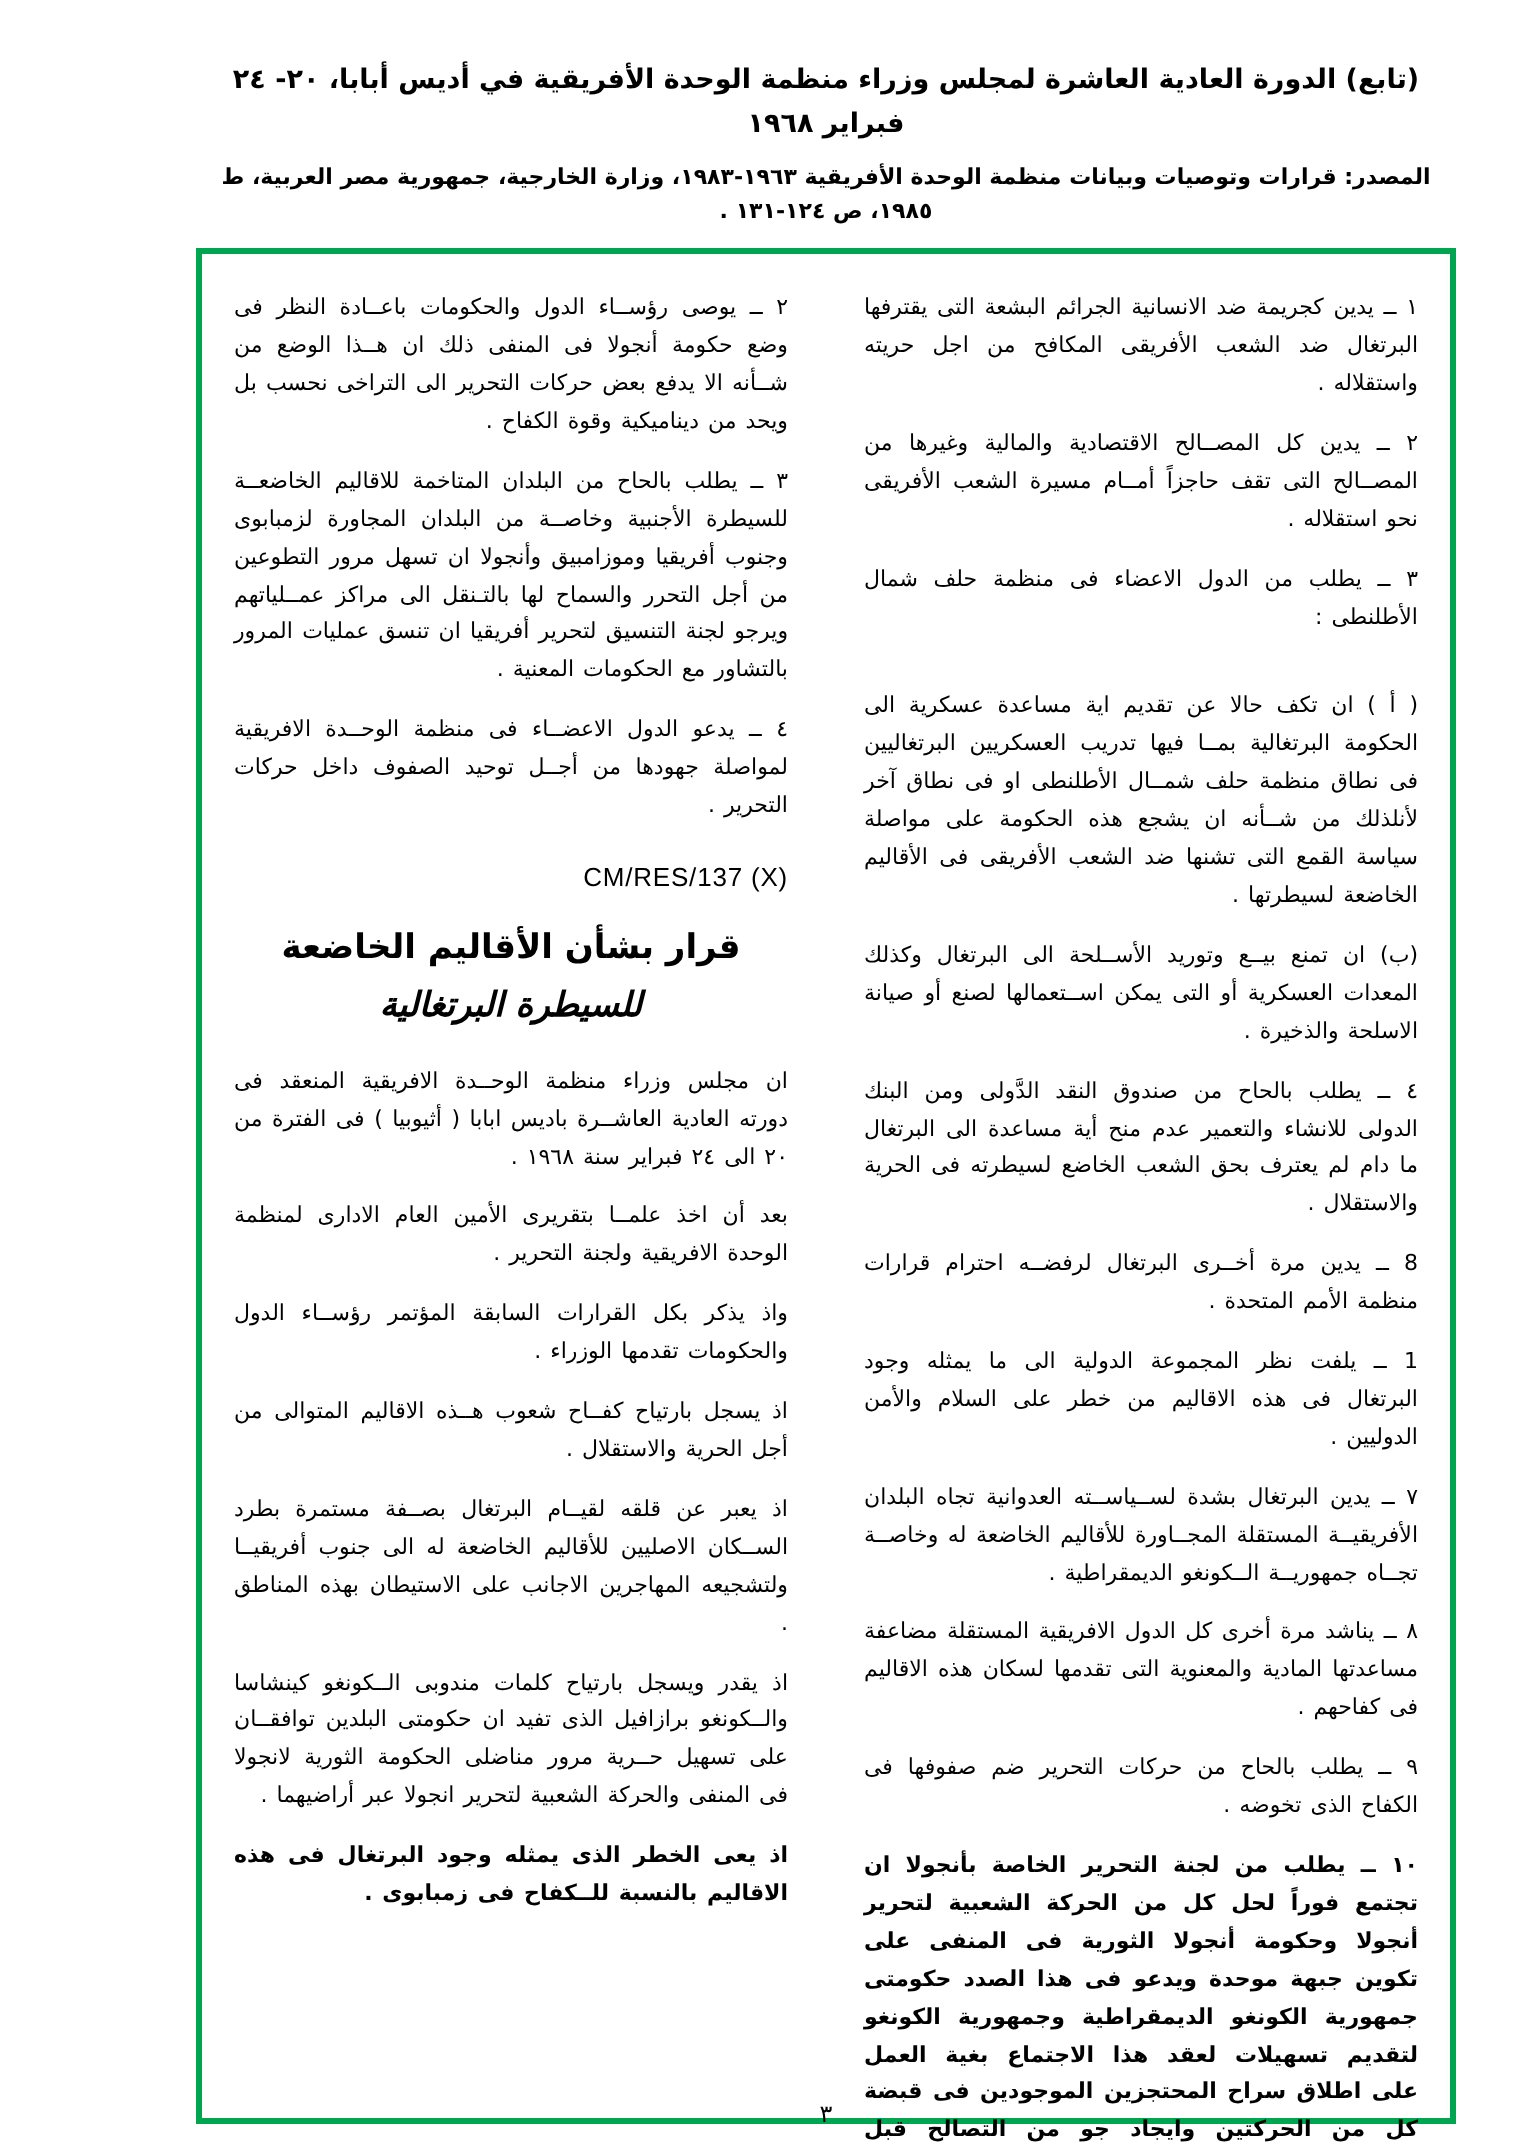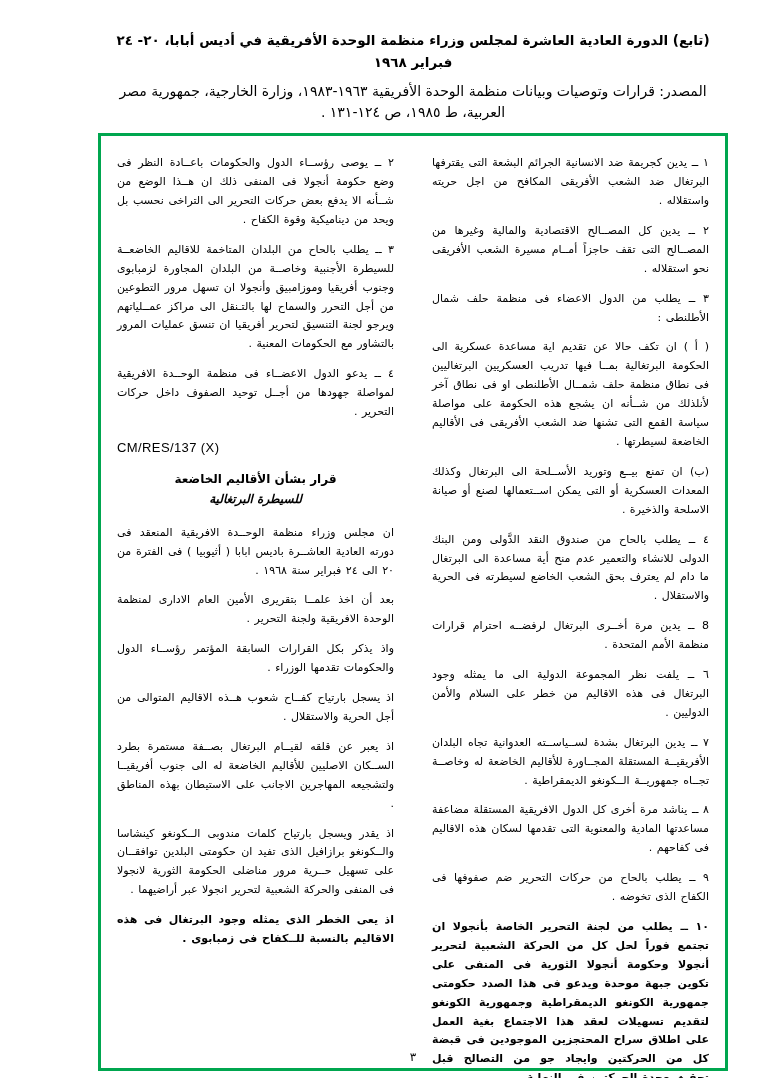--- a/index.html
+++ b/index.html
@@ -27,22 +27,22 @@
     margin-bottom: 4px;
   }
   .doc-title {
     font-size: 13.5px;
     font-weight: bold;
     line-height: 1.6;
     letter-spacing: 0px;
     margin: 4px 0 8px 0;
   }
   .doc-source {
-    font-size: 14px;
-    font-weight: normal;
+    font-size: 11px;
+    font-weight: bold;
     line-height: 1.5;
     margin: 0 0 10px 0;
   }
   .frame {
     border: 3px solid #00a64f;
     box-sizing: border-box;
     height: 938px;
     padding: 18px 16px 10px 16px;
     position: relative;
   }
@@ -60,36 +60,36 @@
   .col.right { padding-left: 8px; }
   .col.left { padding-right: 4px; }
   p.para {
     font-size: 11px;
     line-height: 1.72;
     text-align: justify;
     text-align-last: right;
     margin: 0 0 11px 0;
     word-spacing: 1px;
   }
-  p.para.tight { margin-bottom: 11px; }
+  p.para.tight { margin-bottom: 26px; }
   p.bold {
     font-weight: bold;
   }
   .res-code {
     font-family: "Liberation Sans", sans-serif;
     font-size: 13px;
     direction: ltr;
-    text-align: left;
+    text-align: right;
     margin: 18px 0 14px 0;
     letter-spacing: 0.4px;
   }
   .res-title {
     text-align: center;
     font-weight: bold;
-    font-size: 12px;
+    font-size: 17px;
     line-height: 1.7;
     margin: 0 0 14px 0;
   }
   .res-title .line2 { display: block; font-style: italic; }
   .page-number {
     position: absolute;
     bottom: 14px;
     left: 0;
     right: 0;
     text-align: center;
@@ -110,21 +110,21 @@
     <div class="cols">
 
       <div class="col right">
         <p class="para">١ ــ يدين كجريمة ضد الانسانية الجرائم البشعة التى يقترفها البرتغال ضد الشعب الأفريقى المكافح من اجل حريته واستقلاله .</p>
         <p class="para">٢ ــ يدين كل المصــالح الاقتصادية والمالية وغيرها من المصــالح التى تقف حاجزاً أمــام مسيرة الشعب الأفريقى نحو استقلاله .</p>
         <p class="para tight">٣ ــ يطلب من الدول الاعضاء فى منظمة حلف شمال الأطلنطى :</p>
         <p class="para">( أ ) ان تكف حالا عن تقديم اية مساعدة عسكرية الى الحكومة البرتغالية بمــا فيها تدريب العسكريين البرتغاليين فى نطاق منظمة حلف شمــال الأطلنطى او فى نطاق آخر لأنلذلك من شــأنه ان يشجع هذه الحكومة على مواصلة سياسة القمع التى تشنها ضد الشعب الأفريقى فى الأقاليم الخاضعة لسيطرتها .</p>
         <p class="para">(ب) ان تمنع بيــع وتوريد الأســلحة الى البرتغال وكذلك المعدات العسكرية أو التى يمكن اســتعمالها لصنع أو صيانة الاسلحة والذخيرة .</p>
         <p class="para">٤ ــ يطلب بالحاح من صندوق النقد الدَّولى ومن البنك الدولى للانشاء والتعمير عدم منح أية مساعدة الى البرتغال ما دام لم يعترف بحق الشعب الخاضع لسيطرته فى الحرية والاستقلال .</p>
         <p class="para">8 ــ يدين مرة أخــرى البرتغال لرفضــه احترام قرارات منظمة الأمم المتحدة .</p>
-        <p class="para">٦ ــ يلفت نظر المجموعة الدولية الى ما يمثله وجود البرتغال فى هذه الاقاليم من خطر على السلام والأمن الدوليين .</p>
+        <p class="para">1 ــ يلفت نظر المجموعة الدولية الى ما يمثله وجود البرتغال فى هذه الاقاليم من خطر على السلام والأمن الدوليين .</p>
         <p class="para">٧ ــ يدين البرتغال بشدة لســياســته العدوانية تجاه البلدان الأفريقيــة المستقلة المجــاورة للأقاليم الخاضعة له وخاصــة تجــاه جمهوريــة الــكونغو الديمقراطية .</p>
         <p class="para">٨ ــ يناشد مرة أخرى كل الدول الافريقية المستقلة مضاعفة مساعدتها المادية والمعنوية التى تقدمها لسكان هذه الاقاليم فى كفاحهم .</p>
         <p class="para">٩ ــ يطلب بالحاح من حركات التحرير ضم صفوفها فى الكفاح الذى تخوضه .</p>
         <p class="para bold">١٠ ــ يطلب من لجنة التحرير الخاصة بأنجولا ان تجتمع فوراً لحل كل من الحركة الشعبية لتحرير أنجولا وحكومة أنجولا الثورية فى المنفى على تكوين جبهة موحدة ويدعو فى هذا الصدد حكومتى جمهورية الكونغو الديمقراطية وجمهورية الكونغو لتقديم تسهيلات لعقد هذا الاجتماع بغية العمل على اطلاق سراح المحتجزين الموجودين فى قبضة كل من الحركتين وايجاد جو من التصالح قبل تحقيق وحدة الحركتين فى النهاية .</p>
       </div>
 
       <div class="col left">
         <p class="para">٢ ــ يوصى رؤســاء الدول والحكومات باعــادة النظر فى وضع حكومة أنجولا فى المنفى ذلك ان هــذا الوضع من شــأنه الا يدفع بعض حركات التحرير الى التراخى نحسب بل ويحد من ديناميكية وقوة الكفاح .</p>
         <p class="para">٣ ــ يطلب بالحاح من البلدان المتاخمة للاقاليم الخاضعــة للسيطرة الأجنبية وخاصــة من البلدان المجاورة لزمبابوى وجنوب أفريقيا وموزامبيق وأنجولا ان تسهل مرور التطوعين من أجل التحرر والسماح لها بالتـنقل الى مراكز عمــلياتهم ويرجو لجنة التنسيق لتحرير أفريقيا ان تنسق عمليات المرور بالتشاور مع الحكومات المعنية .</p>
         <p class="para">٤ ــ يدعو الدول الاعضــاء فى منظمة الوحــدة الافريقية لمواصلة جهودها من أجــل توحيد الصفوف داخل حركات التحرير .</p>

